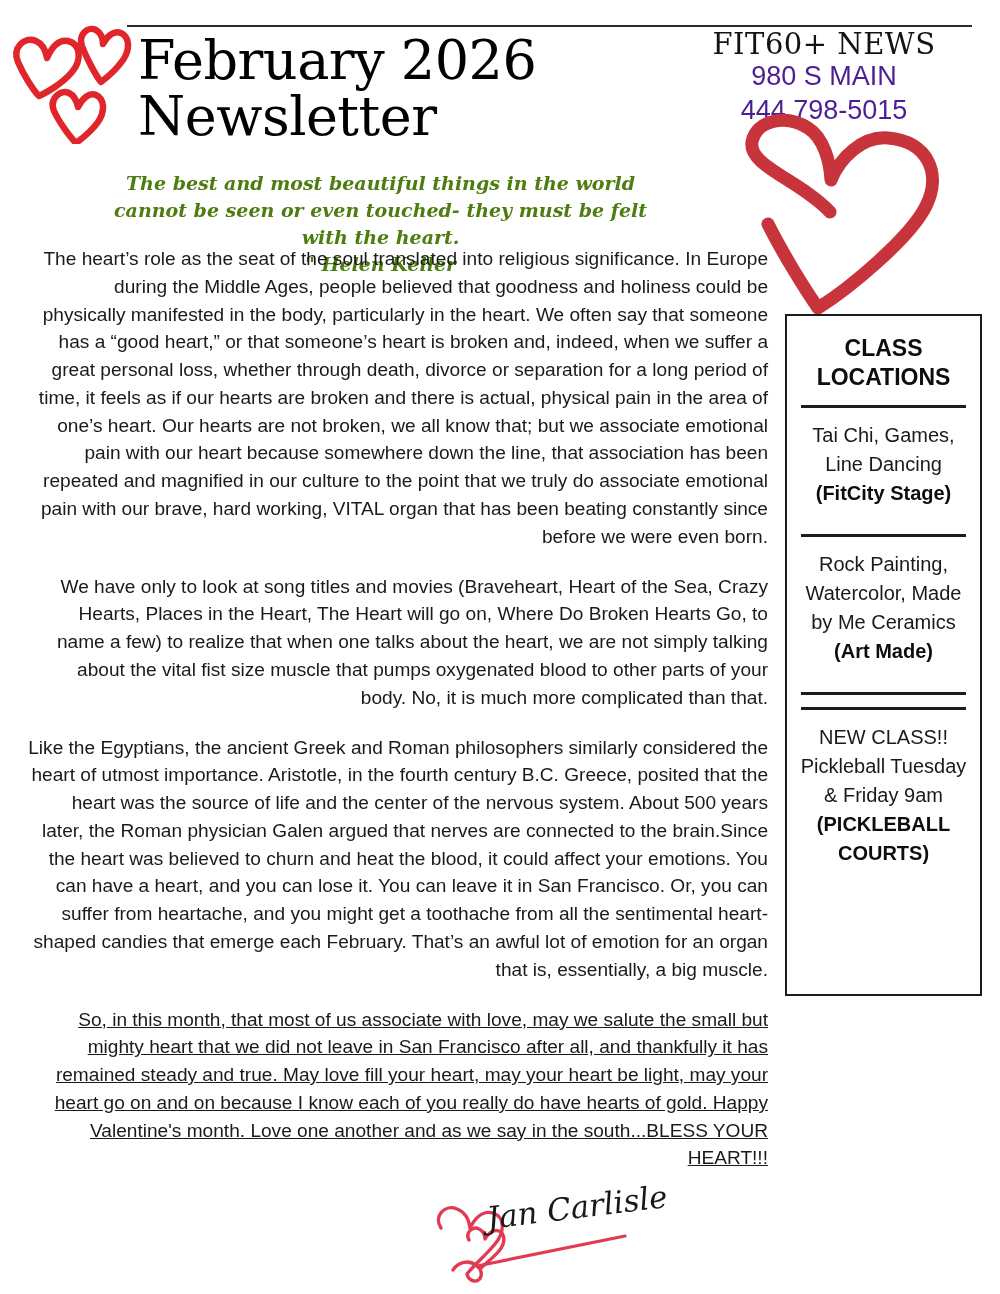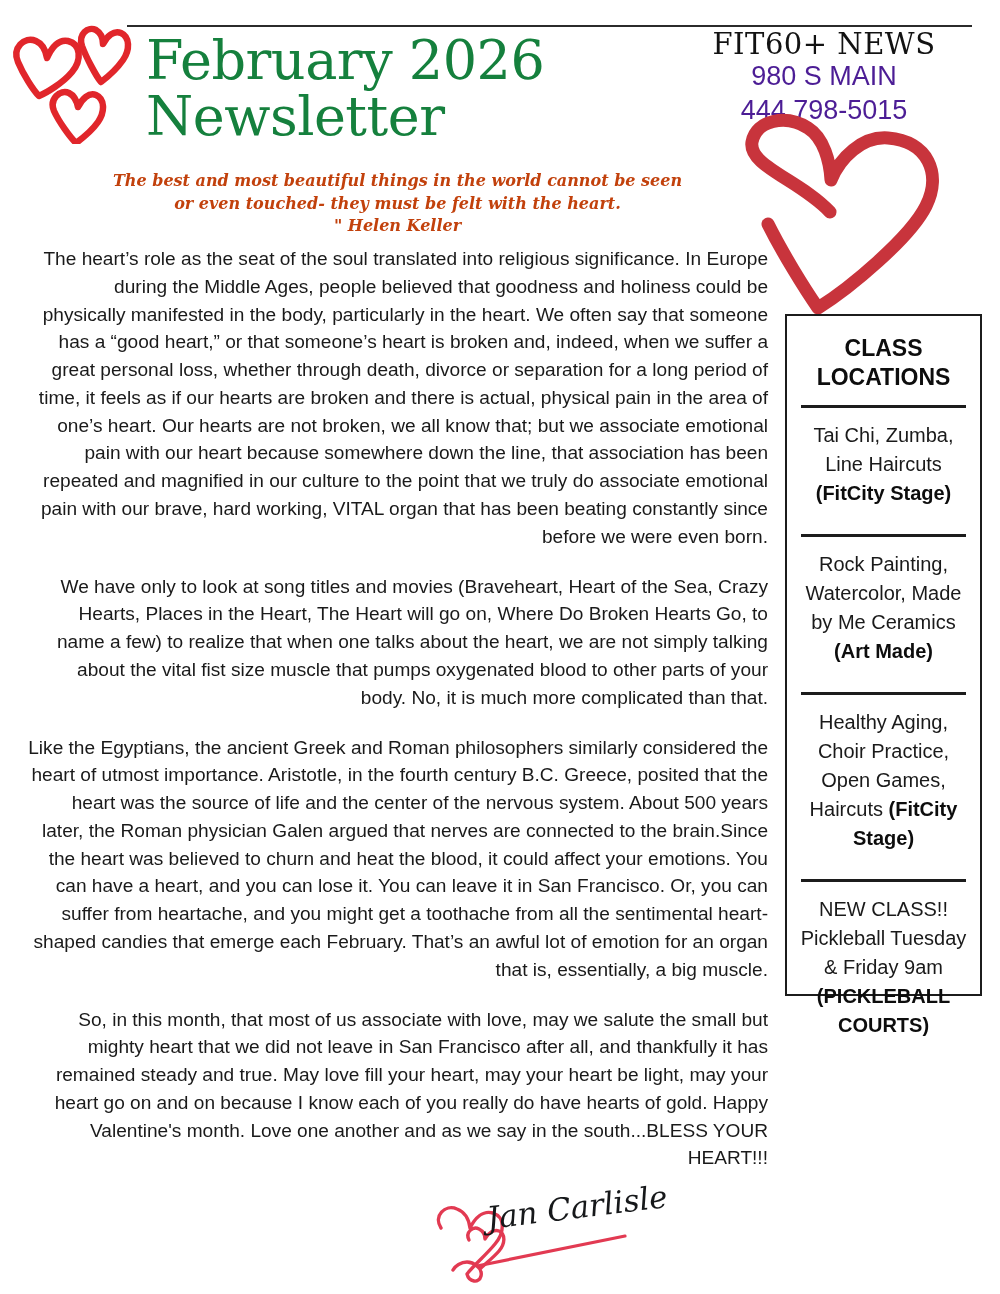--- a/index.html
+++ b/index.html
@@ -38,22 +38,21 @@
   .masthead-title {
     position: absolute;
     left: 138px;
     top: 33px;
     width: 600px;
     font-family: "DejaVu Serif", serif;
     font-weight: 400;
     font-size: 54px;
     line-height: 1.04;
     letter-spacing: -0.5px;
-    color: #15803d;
-    margin-left: 8px;
+    color: #000000;
   }
 
   .brand-block {
     position: absolute;
     right: 26px;
     top: 30px;
     width: 300px;
     text-align: center;
   }
   .brand-name {
@@ -76,51 +75,51 @@
     position: absolute;
     left: 742px;
     top: 112px;
     width: 262px;
     height: 205px;
   }
 
   
   .quote {
     position: absolute;
-    left: 105px;
+    left: 88px;
     top: 170px;
     width: 585px;
     text-align: center;
     font-family: "DejaVu Serif", serif;
     font-style: italic;
     font-weight: 700;
-    font-size: 16px;
+    font-size: 19px;
     line-height: 1.42;
-    color: #c2410c;
+    color: #4d7c0f;
   }
   .quote-attr {
     display: block;
   }
 
   
   .article {
     position: absolute;
     left: 28px;
     top: 245px;
     width: 740px;
   }
   .article p {
     margin: 0 0 22px 0;
     font-family: "Liberation Sans", sans-serif;
     font-size: 19.1px;
     line-height: 1.455;
     color: #1a1a1a;
     text-align: right;
   }
-  .article p:last-child { margin-bottom: 12px; }
+  .article p:last-child { margin-bottom: 12px; text-decoration: underline; }
 
   
   .signature {
     position: absolute;
     left: 425px;
     top: 1196px;
     width: 220px;
     height: 92px;
   }
   .sig-text {
@@ -233,35 +232,31 @@
       <path d="M52 70 L200 40" fill="none" stroke="#E23A52" stroke-width="3.2" stroke-linecap="round"></path>
     </svg>
     <div class="sig-text">Jan Carlisle</div>
   </div>
 
   <aside class="sidebar">
     <div class="sb-heading">CLASS LOCATIONS</div>
 
     <div class="sb-divider"></div>
     <div class="sb-section">
-      <span>Tai Chi, Zumba, Line Haircuts</span>
+      <span>Tai Chi, Games, Line Dancing</span>
       <span class="venue">(FitCity Stage)</span>
     </div>
 
     <div class="sb-divider"></div>
     <div class="sb-section">
       <span>Rock Painting, Watercolor, Made by Me Ceramics</span>
       <span class="venue">(Art Made)</span>
     </div>
 
     <div class="sb-divider"></div>
-    <div class="sb-section">
-      <span>Healthy Aging, Choir Practice, Open Games, Haircuts</span>
-      <span class="venue">(FitCity Stage)</span>
-    </div>
 
     <div class="sb-divider"></div>
     <div class="sb-section">
       <span>NEW CLASS!! Pickleball Tuesday &amp; Friday 9am</span>
       <span class="venue">(PICKLEBALL COURTS)</span>
     </div>
   </aside>
 
 </div>
 

